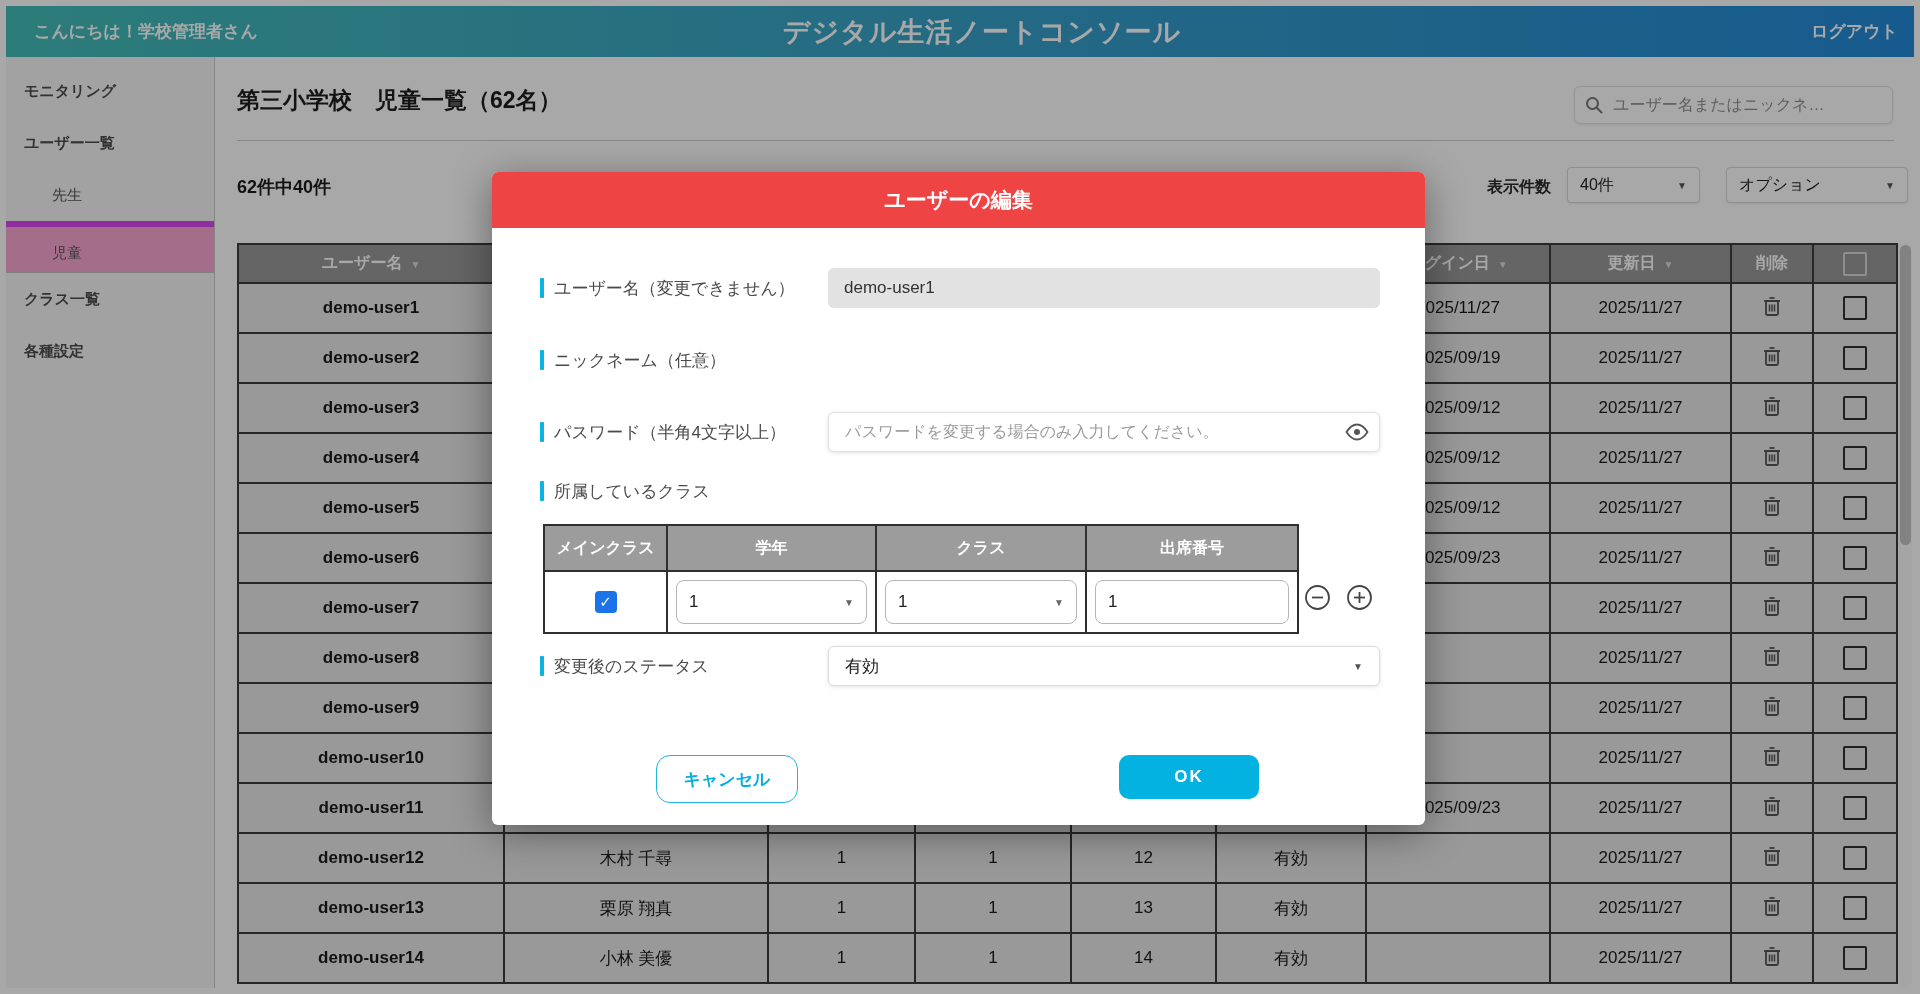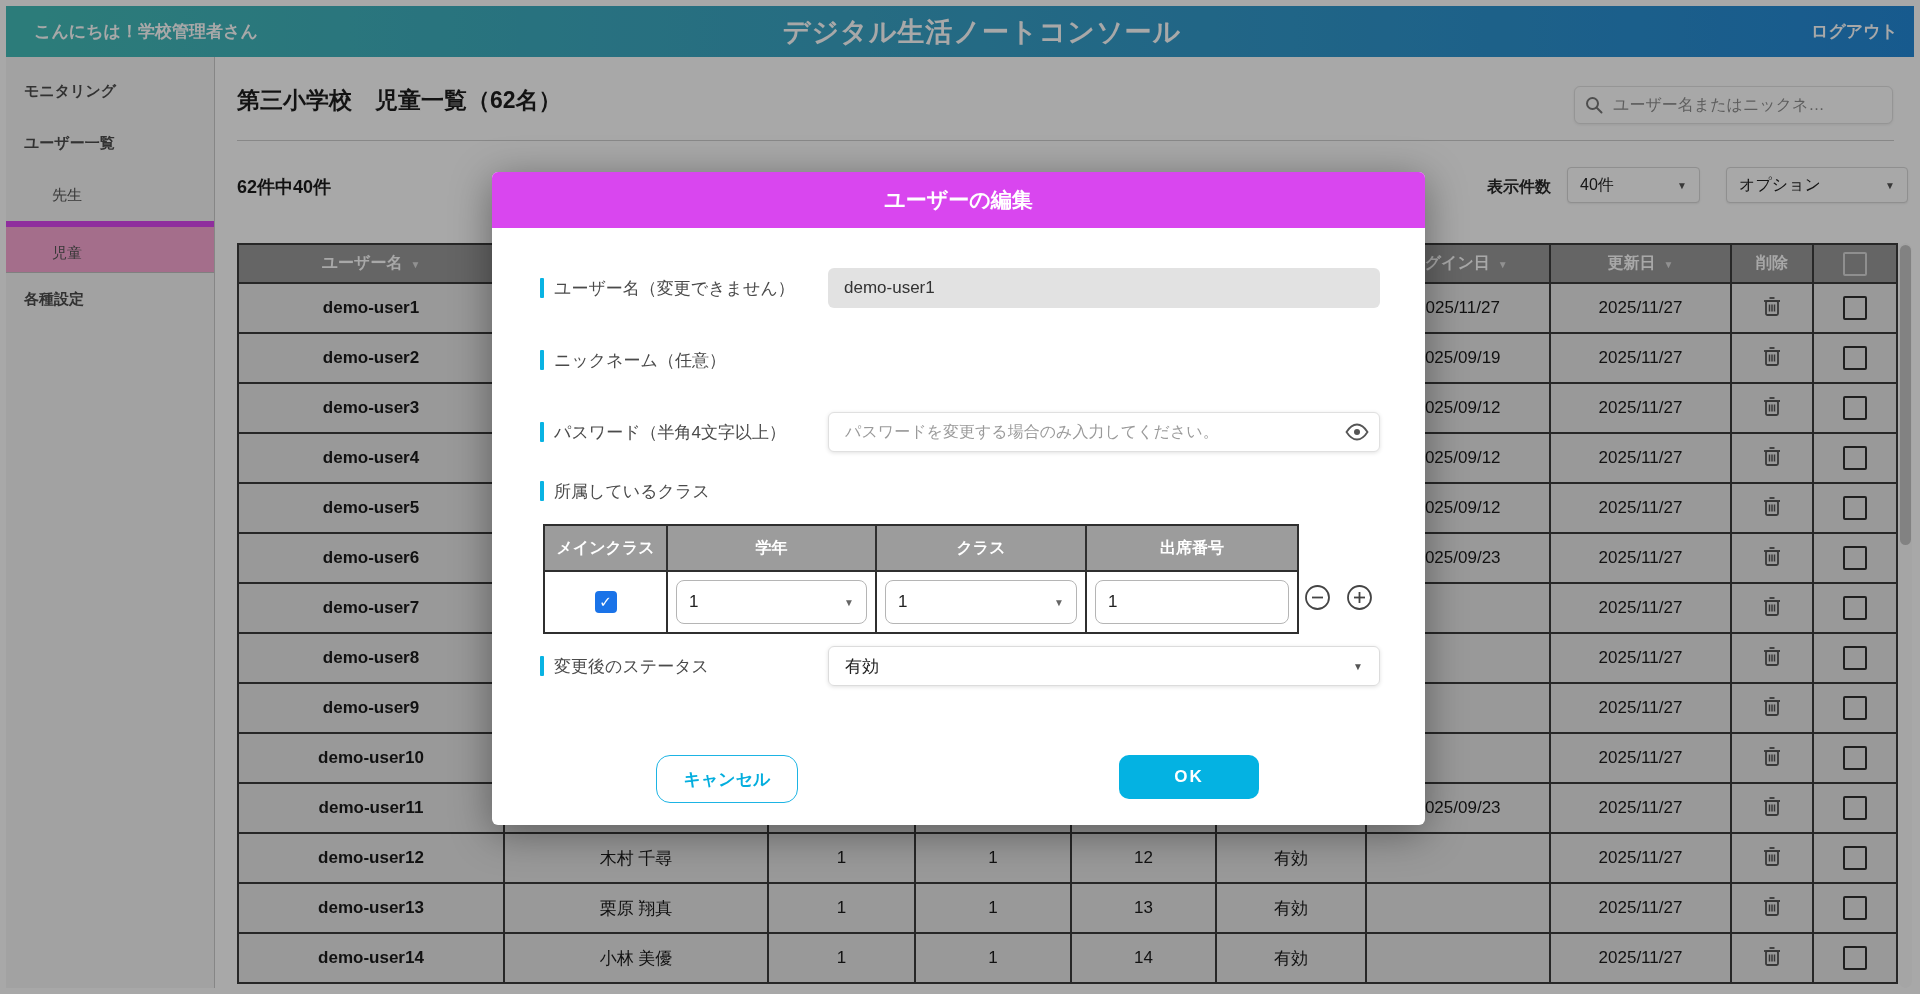--- a/index.html
+++ b/index.html
@@ -92,21 +92,21 @@
     position:absolute;left:1px;right:1px;top:2px;height:300px;
     background:#c6c6c6;border-radius:6px;
   }
   
   .overlay{position:absolute;inset:0;background:rgba(0,0,0,0.34);z-index:10;}
   .modal{
     position:absolute;left:492px;top:172px;width:933px;height:653px;z-index:20;
     background:#fff;border-radius:6px;box-shadow:0 8px 40px rgba(0,0,0,.4);
   }
   .modal-header{
-    position:absolute;left:0;top:0;right:0;height:56px;background:#d946ef;
+    position:absolute;left:0;top:0;right:0;height:56px;background:#ef4444;
     border-radius:6px 6px 0 0;display:flex;align-items:center;justify-content:center;
     color:#fff;font-size:21px;font-weight:bold;
   }
   .m-label{
     position:absolute;left:48px;height:40px;display:flex;align-items:center;
     font-size:17px;font-weight:normal;color:#4a4a4a;
   }
   .m-label .bar{width:4px;height:20px;background:#09b3e3;margin-right:10px;border-radius:1px;}
   .m-field{position:absolute;left:336px;width:552px;height:40px;}
   .m-input{
@@ -168,20 +168,21 @@
   <div class="apptitle">デジタル生活ノートコンソール</div>
   <div class="logout">ログアウト</div>
 </div>
 
 <div class="sidebar">
   <div>
       <div class="side-item">モニタリング</div>
       <div class="side-item">ユーザー一覧</div>
       <div class="side-item indent">先生</div>
       <div class="side-item indent active">児童</div>
+      <div class="side-item">クラス一覧</div>
       <div class="side-item">各種設定</div>
     </div>
 </div>
 
 <div class="main">
   <div class="page-title">第三小学校　児童一覧（62名）</div>
 
   <div class="search-box">
     <svg width="18" height="18" viewBox="0 0 18 18">
       <circle cx="7.5" cy="7.5" r="5.5" fill="none" stroke="#777" stroke-width="2"></circle>

